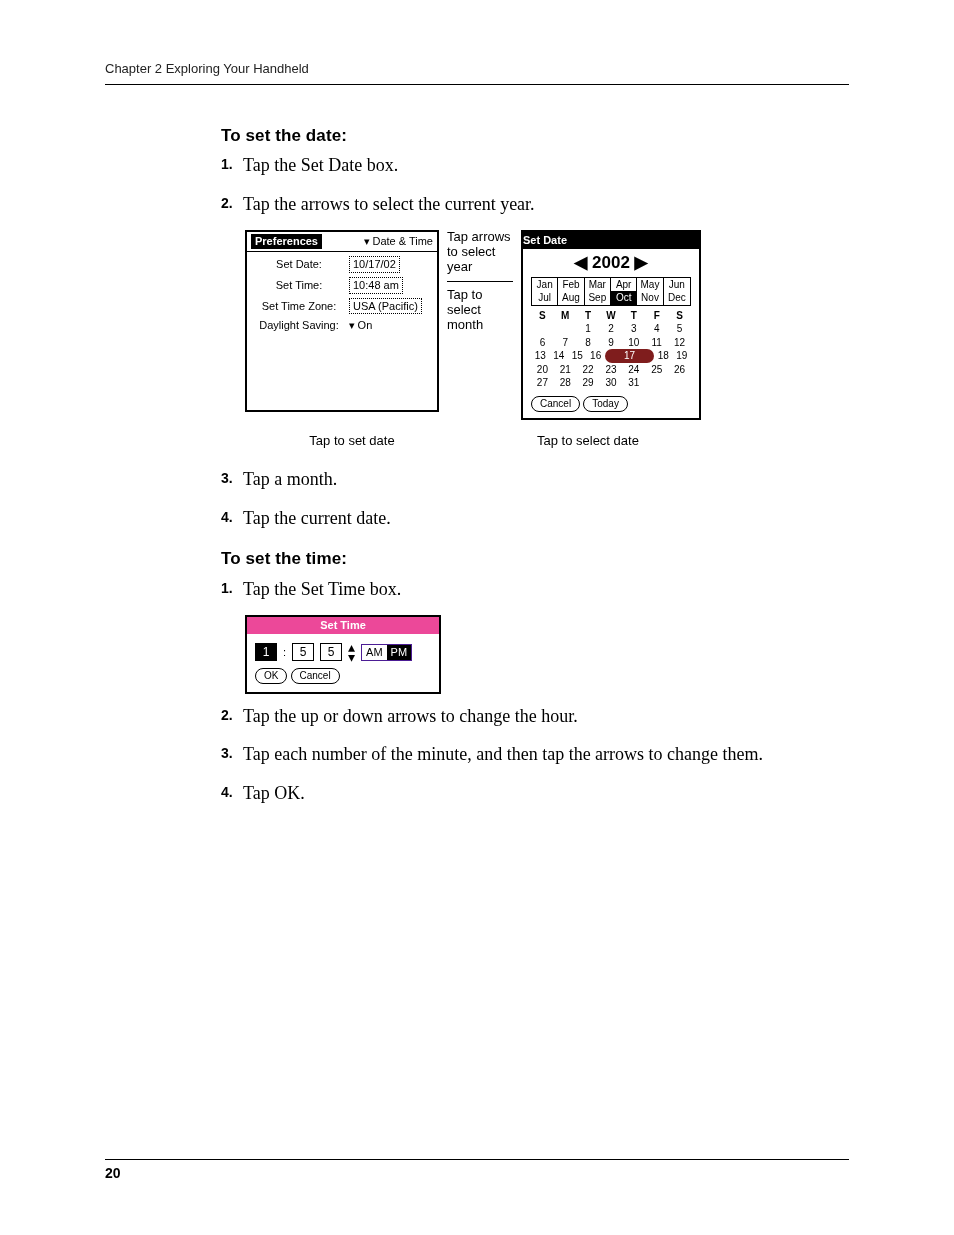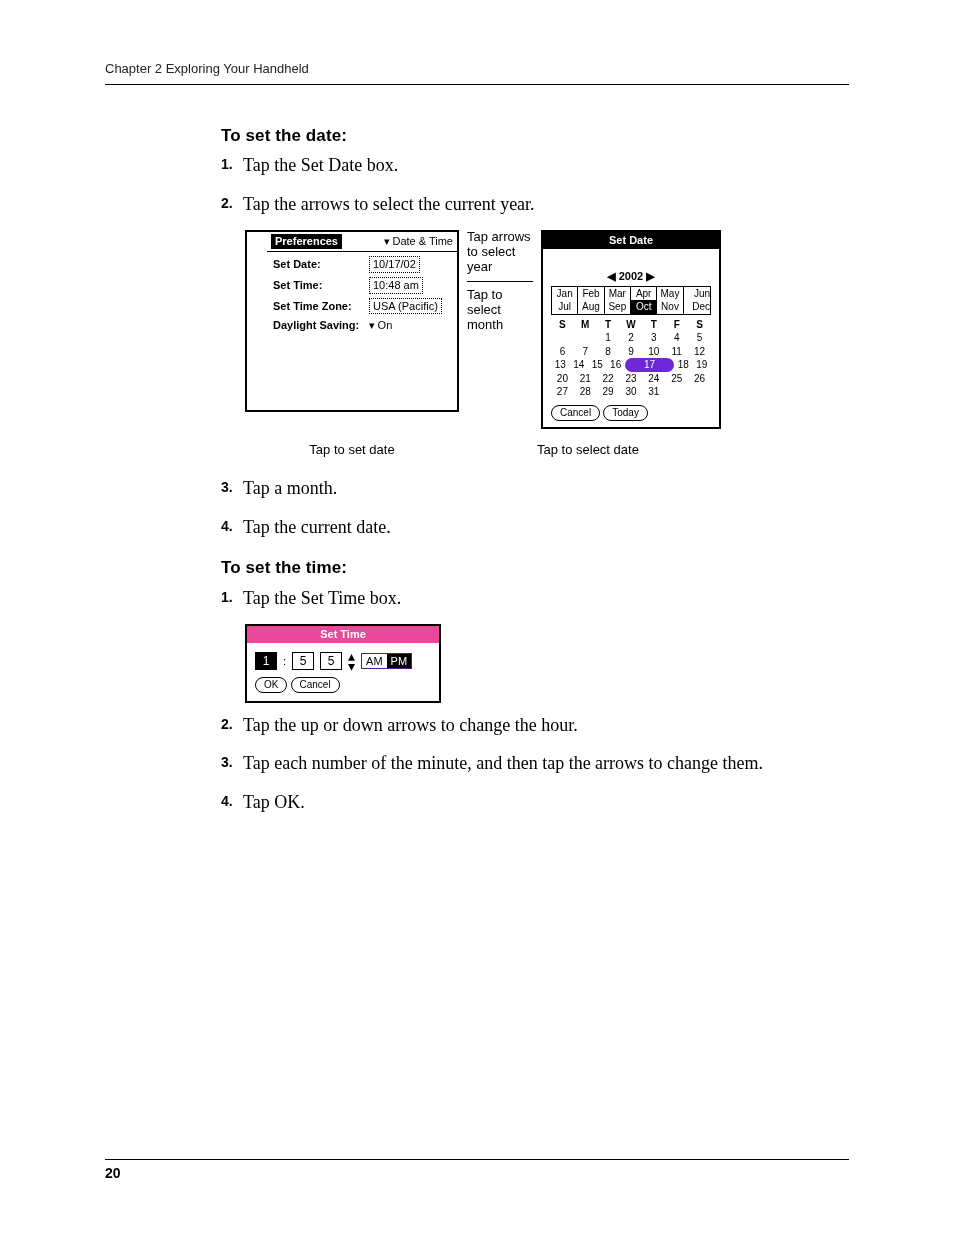--- a/index.html
+++ b/index.html
@@ -81,21 +81,20 @@
   .panel {
     border: 2px solid #000;
     background: #fff;
     font-family: Arial, Helvetica, sans-serif;
   }
   .prefs {
     width: 190px;
     height: 178px;
     position: relative;
     font-size: 11px;
-    padding-left: 20px;
   }
   .prefs .titlebar {
     display: flex;
     justify-content: space-between;
     border-bottom: 1px solid #000;
     padding: 2px 4px;
   }
   .prefs .titlebar .tleft {
     background: #000;
     color: #fff;
@@ -106,22 +105,22 @@
   .prefs .titlebar .tright {
     font-size: 11px;
   }
   .prefs .formrow {
     display: flex;
     align-items: center;
     margin: 4px 6px 0 6px;
   }
   .prefs .formrow .lbl {
     flex: none;
-    text-align: left;
-    font-weight: bold;
+    text-align: center;
+    font-weight: normal;
     font-size: 11px;
     width: 92px;
     padding-right: 4px;
   }
   .prefs .formrow .val {
     border: 1px dotted #000;
     padding: 0 3px;
     font-size: 11px;
     text-align: center;
   }
@@ -138,55 +137,55 @@
   .midcol .block { margin-bottom: 6px; }
   .midcol .line  { border-top: 1px solid #000; margin: 4px 0 6px 0; }
 
   .setdate {
     width: 176px;
     font-size: 11px;
   }
   .setdate .titlebar2 {
     background: #000;
     color: #fff;
-    text-align: center;
+    text-align: left;
     font-weight: bold;
     font-size: 11px;
     padding: 1px 0;
   }
   .setdate .yearrow {
     text-align: center;
     font-weight: bold;
-    font-size: 11px;
-    padding: 20px 0 2px 0;
+    font-size: 17px;
+    padding: 3px 0 2px 0;
   }
   .setdate .months {
     display: grid;
     grid-template-columns: repeat(6, 1fr);
     margin: 0 8px;
     border: 1px solid #000;
     font-size: 10px;
   }
   .setdate .months div {
     text-align: center;
     padding: 0 0;
     border-right: 1px solid #000;
   }
-  .setdate .months div:nth-child(6n) { border-right: none; text-align: right; }
+  .setdate .months div:nth-child(6n) { border-right: none; }
   .setdate .months .sel { background:#000; color:#fff; }
   .setdate .dow, .setdate .wk {
     display: grid;
     grid-template-columns: repeat(7, 1fr);
     margin: 0 8px;
     font-size: 10px;
     text-align: center;
   }
   .setdate .dow { font-weight: bold; margin-top: 3px; }
   .setdate .wk .today {
-    display:inline-block; background:#6d28d9; color:#fff;
+    display:inline-block; background:#7f1d1d; color:#fff;
     border-radius: 7px; padding: 0 19px;
   }
   .setdate .btns { margin: 6px 8px 6px 8px; }
   .palmbtn {
     display:inline-block;
     border:1px solid #000;
     border-radius: 9px;
     padding: 0 8px;
     font-size: 10px;
     line-height: 14px;

